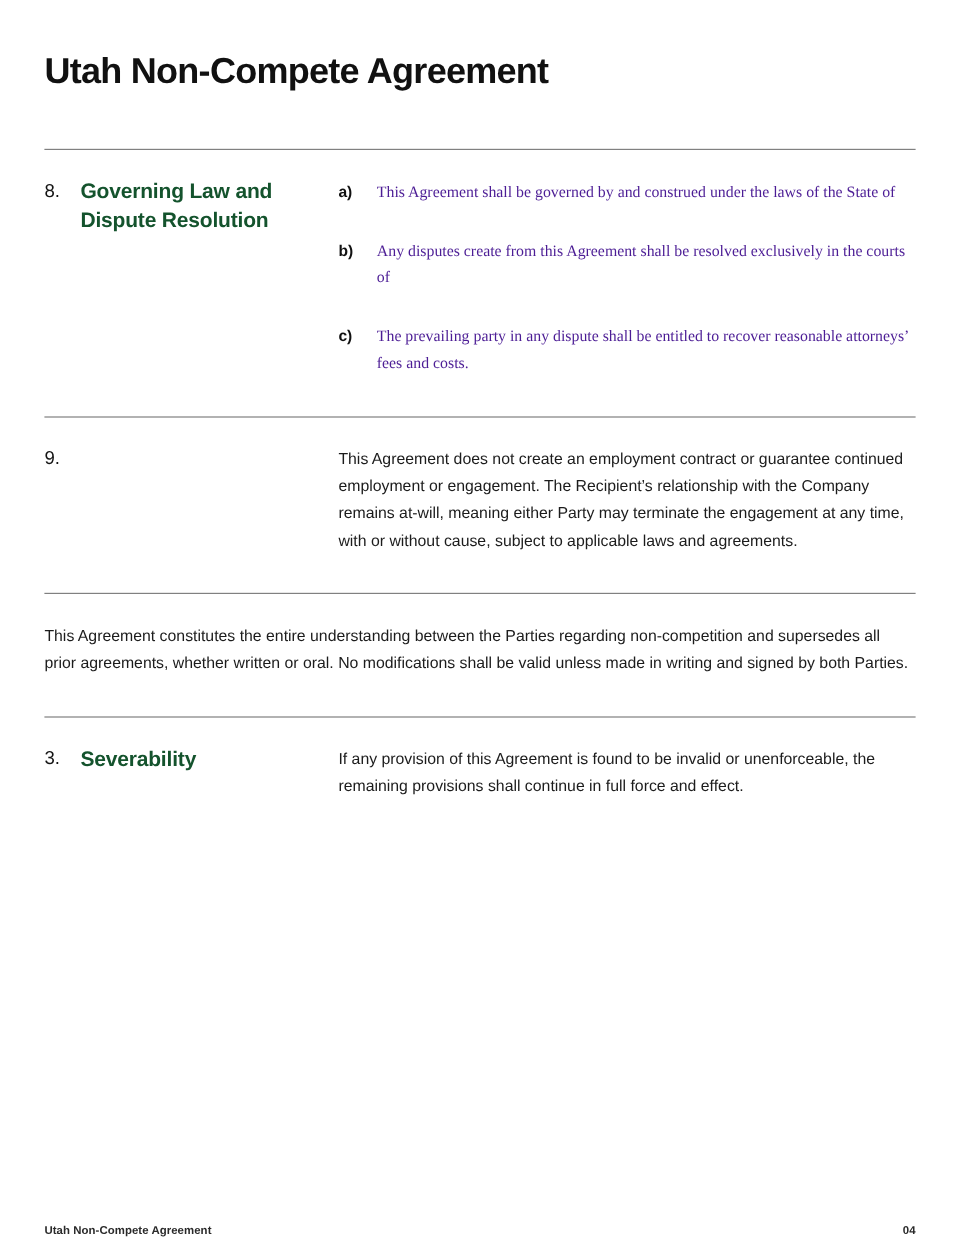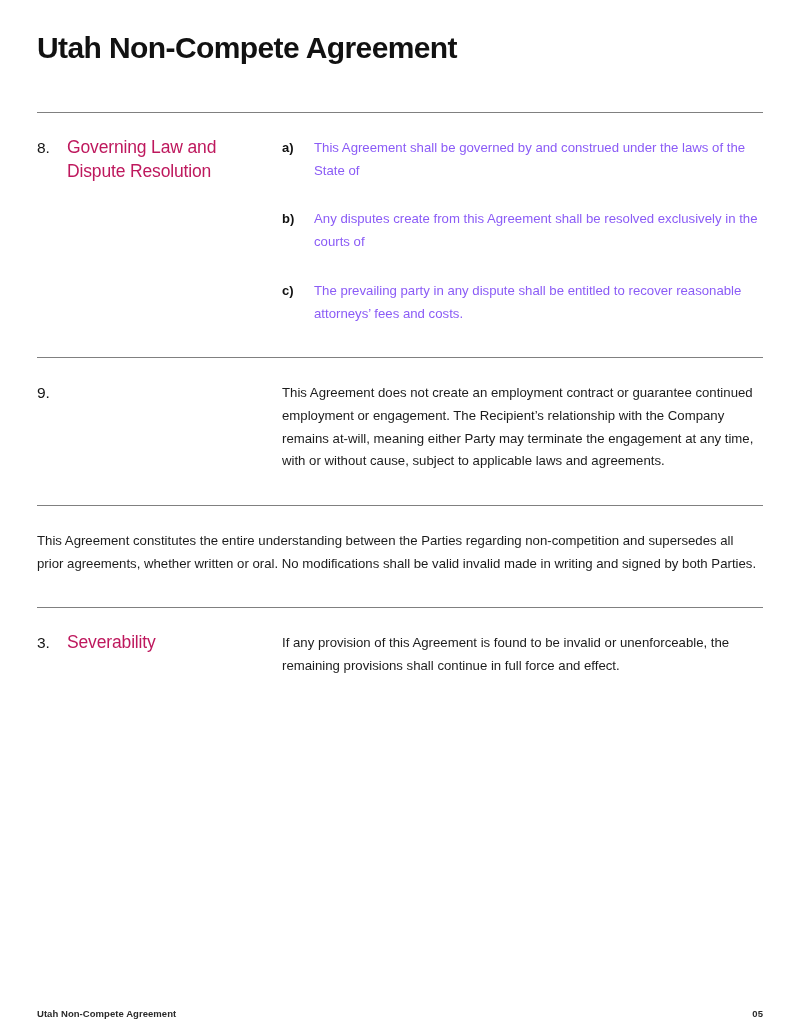--- a/index.html
+++ b/index.html
@@ -15,20 +15,21 @@
     -webkit-font-smoothing: antialiased;
     position: relative;
     overflow: hidden;
   }
 
   .page {
     position: relative;
     width: 800px;
     height: 869px;
     box-sizing: border-box;
+    margin-top: 12px;
   }
 
   .content {
     position: absolute;
     left: 37px;
     top: 0;
     width: 726px;
   }
 
   
@@ -73,22 +74,22 @@
     flex: 0 0 30px;
     font-size: 15.5px;
     font-weight: 400;
     color: #141414;
     line-height: 1.55;
     padding-top: 1px;
   }
 
   .sec-title {
     font-size: 17.5px;
-    font-weight: 400;
-    color: #be185d;
+    font-weight: 700;
+    color: #14532d;
     line-height: 1.38;
     letter-spacing: -0.15px;
   }
 
   .sec-body {
     flex: 1 1 auto;
     font-size: 13.2px;
     line-height: 1.72;
     color: #1c1c1c;
     padding-top: 2px;
@@ -119,21 +120,22 @@
     font-weight: 700;
     font-size: 13px;
     line-height: 1.72;
     color: #111111;
   }
 
   .sub-text {
     flex: 1 1 auto;
     font-size: 13.2px;
     line-height: 1.72;
-    color: #8b5cf6;
+    color: #4c1d95;
+    font-family: Liberation Serif, serif;
   }
 
   .sub-text .line { display: block; }
 
   
   .footer {
     position: absolute;
     left: 37px;
     top: 1008px;
     width: 726px;
@@ -195,35 +197,35 @@
         <div class="sec-head">
           <div class="sec-num">9.</div>
         </div>
         <div class="sec-body">
           <p>This Agreement does not create an employment contract or guarantee continued employment or engagement. The Recipient’s relationship with the Company remains at-will, meaning either Party may terminate the engagement at any time, with or without cause, subject to applicable laws and agreements.</p>
         </div>
       </div>
 
       <div class="section gap-lg">
         <div class="sec-body">
-          <p>This Agreement constitutes the entire understanding between the Parties regarding non-competition and supersedes all prior agreements, whether written or oral. No modifications shall be valid invalid made in writing and signed by both Parties.</p>
+          <p>This Agreement constitutes the entire understanding between the Parties regarding non-competition and supersedes all prior agreements, whether written or oral. No modifications shall be valid unless made in writing and signed by both Parties.</p>
         </div>
       </div>
 
       <div class="section">
         <div class="sec-head">
           <div class="sec-num">3.</div>
           <div class="sec-title">Severability</div>
         </div>
         <div class="sec-body">
           <p>If any provision of this Agreement is found to be invalid or unenforceable, the remaining provisions shall continue in full force and effect.</p>
         </div>
       </div>
 
     </div>
   </div>
 
   <div class="footer">
     <span>Utah Non-Compete Agreement</span>
-    <span>05</span>
+    <span>04</span>
   </div>
 
 </div>
 
 </body></html>

